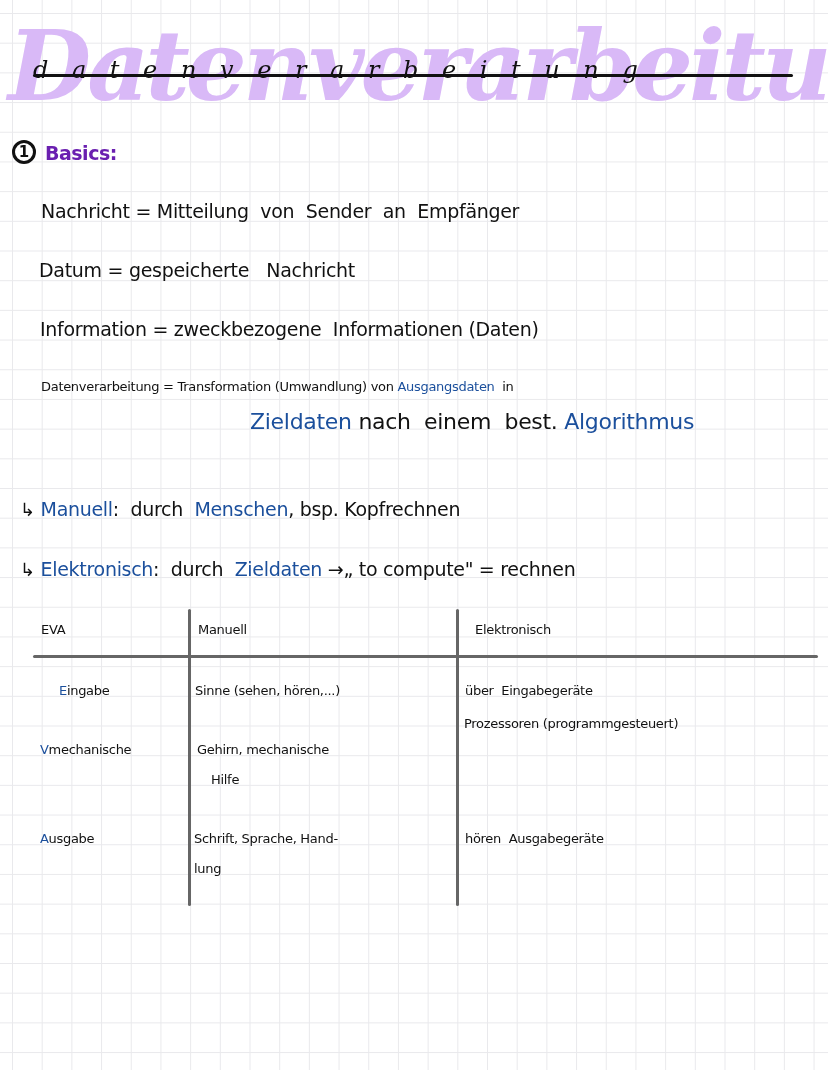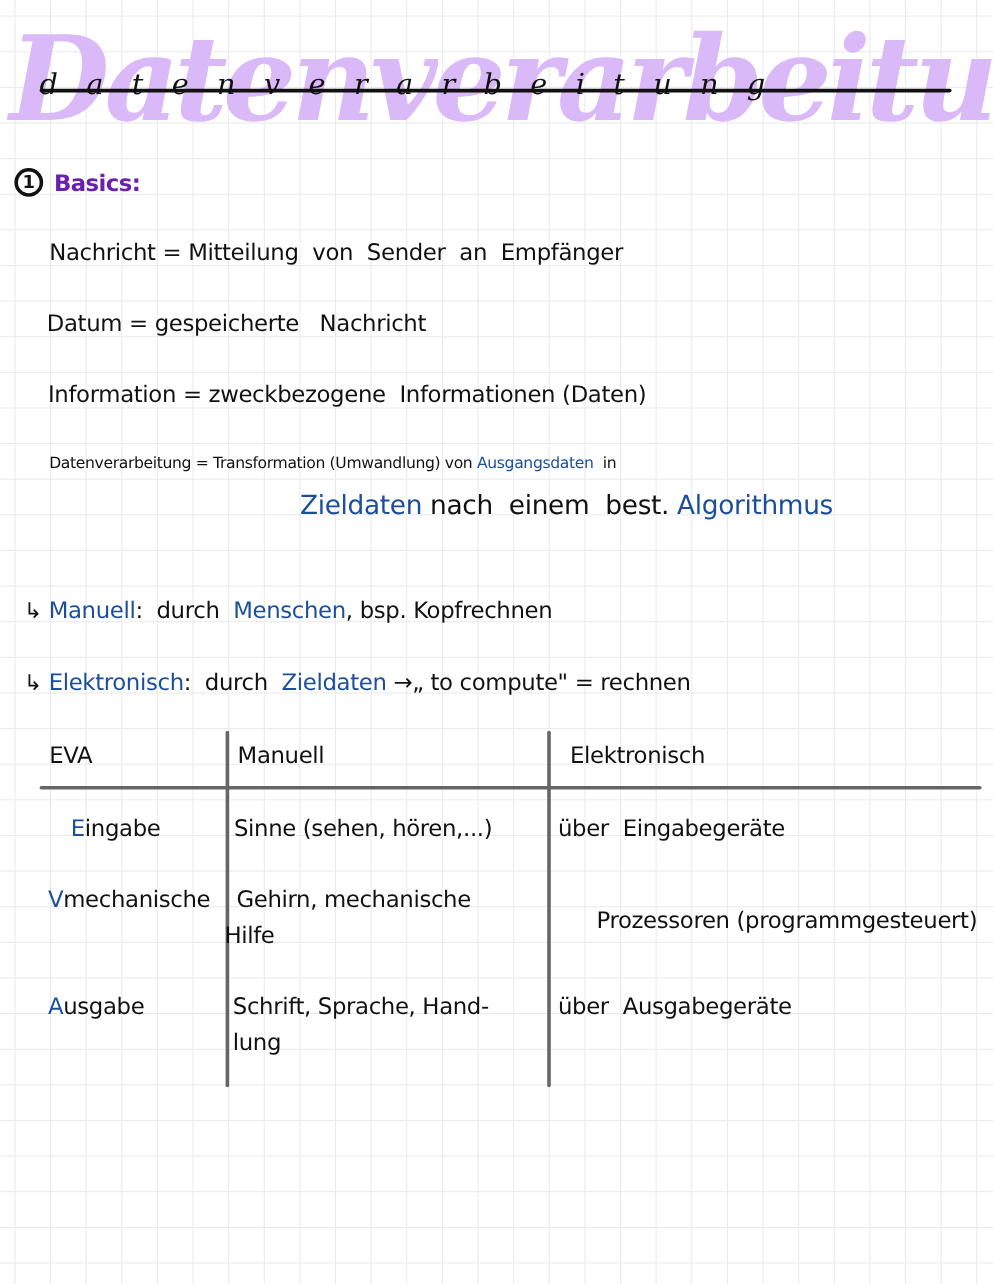--- a/index.html
+++ b/index.html
@@ -40,21 +40,21 @@
     font-size: 15px; font-weight: bold; line-height: 18px; text-align: center;
   }
   .sec-title {
     left: 45px; top: 142px; font-size: 19px; font-weight: bold;
     color: #6a1fb0; letter-spacing: -0.5px;
   }
   .line { font-size: 19px; letter-spacing: -0.3px; line-height: 1; text-align: right; }
   .blue { color: #1b4f9c; }
   .hline { position: absolute; background: #666; height: 3px; border-radius: 2px; }
   .vline { position: absolute; background: #666; width: 3px; border-radius: 2px; }
-  .cell { position: absolute; font-size: 19px; line-height: 30px; letter-spacing: -0.3px; }
+  .cell { position: absolute; font-size: 13px; line-height: 30px; letter-spacing: -0.3px; }
   .arrow { font-size: 18px; }
 </style>
 </head>
 <body>
 
 <div class="abs title-bg">Datenverarbeitung</div>
 <div class="abs title-strike"></div>
 <div class="abs title-fg">datenverarbeitung</div>
 
 <div class="abs sec-num">1</div>
@@ -97,22 +97,22 @@
   <div class="cell" style="left:40px; top:676px;margin-left:19px;">
     <span class="blue">E</span><span>ingabe</span>
   </div>
   <div class="cell" style="left:195px; top:676px;">Sinne (sehen, hören,...)</div>
   <div class="cell" style="left:465px; top:676px; white-space:pre;">über  Eingabegeräte</div>
 
   <div class="cell" style="left:40px; top:735px;">
     <span class="blue">V</span><span>mechanische</span>
   </div>
   <div class="cell" style="left:197px; top:735px;">Gehirn, mechanische</div>
-  <div class="cell" style="left:187px; top:765px;">Hilfe</div>
-  <div class="cell" style="left:464px; top:752px;margin-left:33px;">Prozessoren (programmgesteuert)</div>
+  <div class="cell" style="left:211px; top:765px;">Hilfe</div>
+  <div class="cell" style="left:464px; top:709px;">Prozessoren (programmgesteuert)</div>
 
   <div class="cell" style="left:40px; top:824px;">
     <span class="blue">A</span><span>usgabe</span>
   </div>
   <div class="cell" style="left:194px; top:824px;">Schrift, Sprache, Hand-</div>
   <div class="cell" style="left:194px; top:854px;">lung</div>
-  <div class="cell" style="left:465px; top:824px; white-space:pre;">über  Ausgabegeräte</div>
+  <div class="cell" style="left:465px; top:824px; white-space:pre;">hören  Ausgabegeräte</div>
 </div>
 
 </body></html>

